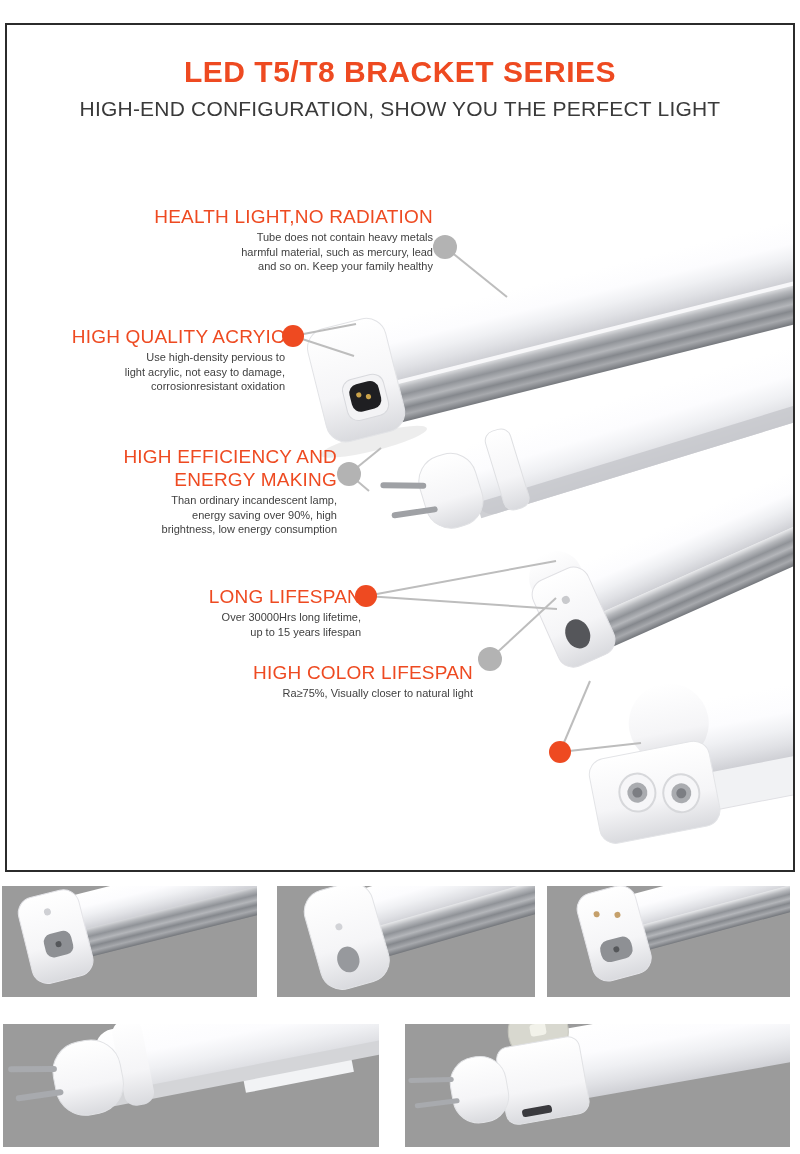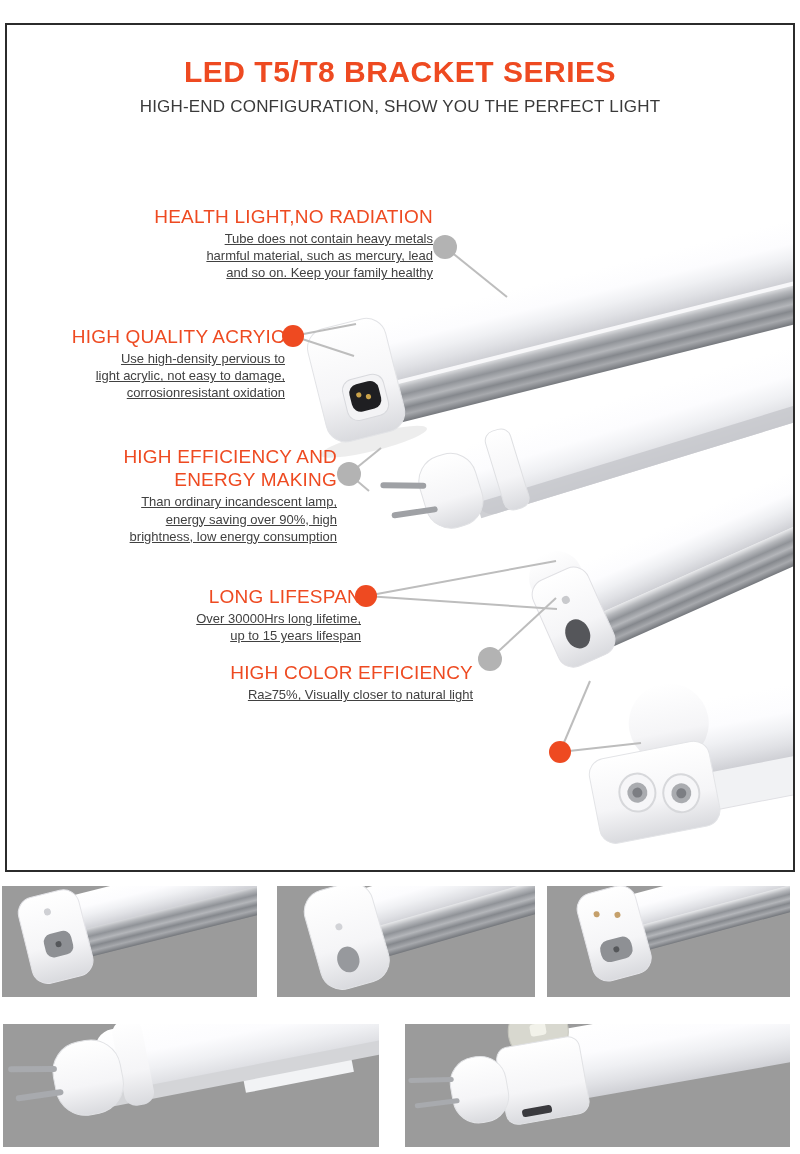--- a/index.html
+++ b/index.html
@@ -19,30 +19,30 @@
   }
   .panel{
     position:absolute;left:5px;top:23px;width:790px;height:849px;
     border:2px solid var(--border);background:#fff;overflow:hidden;
   }
   .panel-header{position:relative;text-align:center;margin-top:30px;z-index:3;}
   .panel-title{
     color:var(--accent);font-size:30px;font-weight:bold;letter-spacing:.5px;
   }
   .panel-subtitle{
-    color:var(--subtitle);font-size:17px;margin-top:8px;font-weight:normal;letter-spacing:.2px;
+    color:var(--subtitle);font-size:21px;margin-top:8px;font-weight:normal;letter-spacing:.2px;
   }
   .art{position:absolute;left:0;top:0;width:786px;height:845px;z-index:1;}
   .feature{position:absolute;text-align:right;z-index:2;}
   .feature-heading{
     color:var(--accent);font-size:19px;line-height:1.22;letter-spacing:.2px;
     white-space:pre-line;margin-bottom:2px;
   }
   .feature-body{
-    color:var(--text);font-size:13px;line-height:1.32;white-space:pre-line;text-decoration:underline;
+    color:var(--text);font-size:11px;line-height:1.32;white-space:pre-line;
   }
   .f1{top:180px;right:360px;width:340px;text-align:right;}
   .f2{top:300px;right:508px;width:300px;}
   .f3{top:420px;right:456px;width:310px;}
   .f4{top:560px;right:432px;width:280px;text-align:right;}
   .f5{top:636px;right:320px;width:340px;}
   .f6{top:720px;right:244px;width:400px;}
   .dot-red{fill:var(--accent);}
   .dot-gray{fill:var(--dot-gray);}
   .leader{stroke:var(--line-gray);stroke-width:2;}
@@ -177,21 +177,21 @@
 brightness, low energy consumption</div>
     </div>
 
     <div class="feature f4">
       <div class="feature-heading">LONG LIFESPAN</div>
       <div class="feature-body">Over 30000Hrs long lifetime,
 up to 15 years lifespan</div>
     </div>
 
     <div class="feature f5">
-      <div class="feature-heading">HIGH COLOR EFFICIENCY</div>
+      <div class="feature-heading">HIGH COLOR LIFESPAN</div>
       <div class="feature-body">Ra≥75%, Visually closer to natural light</div>
     </div>
 
 
   </div>
 
   <div class="thumb t1">
     <svg viewBox="0 0 255 111" aria-hidden="true">
       <g transform="translate(58,64) rotate(-14)">
         <rect x="22" y="-16" width="270" height="30" fill="url(#alu)"></rect>

